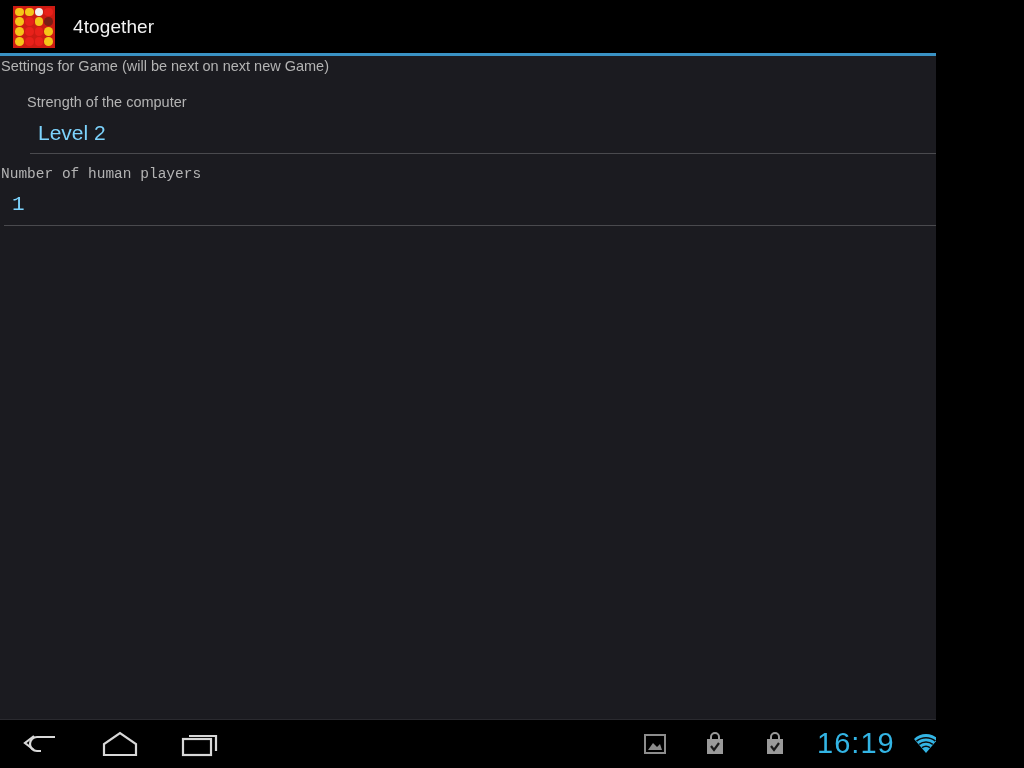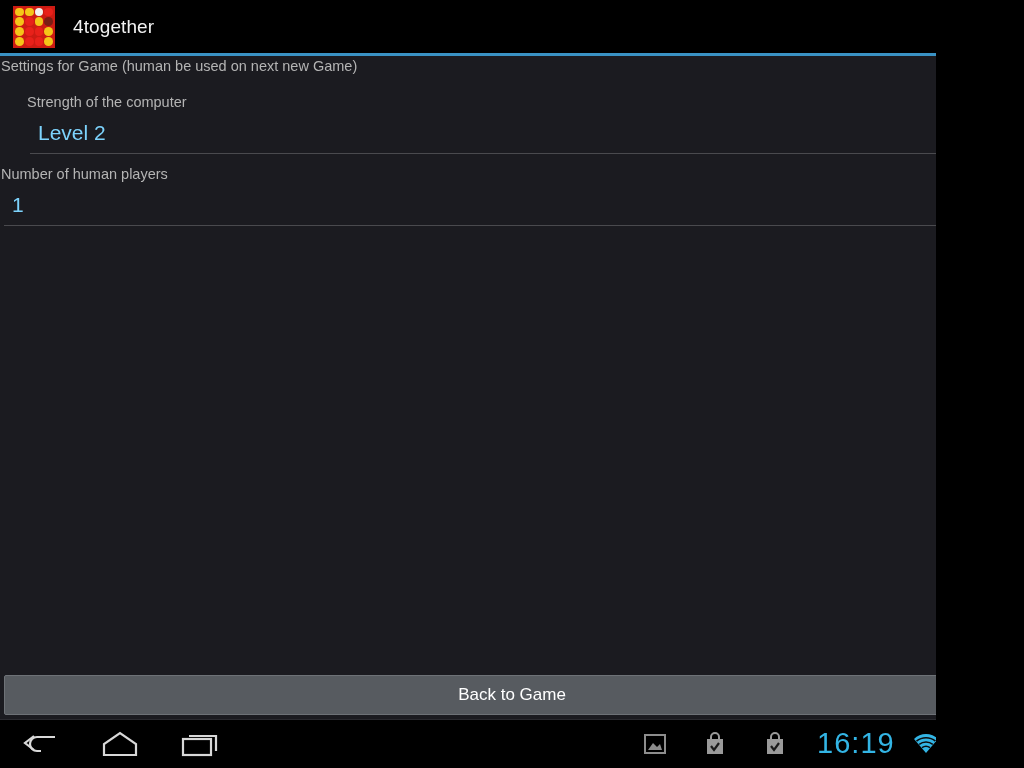--- a/index.html
+++ b/index.html
@@ -85,21 +85,21 @@
   .screen-header {
     position: absolute;
     left: 0; top: 2px;
     color: #b4b4b4;
     font-size: 14.5px;
     padding-left: 1px;
   }
 
   .pref-group { position: absolute; left: 0; width: 1024px; }
   .pref-group.g1 { top: 38px; margin-left: 26px; }
-  .pref-group.g2 { top: 110px; }
+  .pref-group.g2 { top: 110px; font-family: Liberation Mono, monospace; }
 
   .pref-label {
     color: #b4b4b4;
     font-size: 14.5px;
     padding-left: 1px;
   }
 
   .spinner {
     position: relative;
     margin-top: 11px;
@@ -243,21 +243,21 @@
         <i class="r"></i>
         <i class="r"></i>
         <i class="y"></i>
     </div>
     <div class="app-title">4together</div>
   </div>
   <div class="title-underline"></div>
 
   <div class="content">
 
-    <div class="screen-header">Settings for Game (human be used on next new Game)</div>
+    <div class="screen-header">Settings for Game (will be next on next new Game)</div>
 
     <div class="pref-group g1">
       <div class="pref-label">Strength of the computer</div>
       <div class="spinner">
         <div class="spinner-value">Level 2</div>
         <div class="spinner-rule"></div>
         <div class="spinner-arrow"></div>
       </div>
     </div>
 
@@ -265,23 +265,20 @@
       <div class="pref-label">Number of human players</div>
       <div class="spinner">
         <div class="spinner-value">1</div>
         <div class="spinner-rule"></div>
         <div class="spinner-arrow"></div>
       </div>
     </div>
 
   </div>
 
-  <div class="btn-row">
-    <div class="back-button">Back to Game</div>
-  </div>
 
   <div class="navbar">
     <div class="navbar-top-edge"></div>
 
     <div class="nav-left">
       <div class="nav-btn">
         <svg width="38" height="26" viewBox="0 0 38 26">
           <path d="M34 6 H16 A7 7 0 0 0 16 20 H20" fill="none" stroke="#d8d8d8" stroke-width="2.2"></path>
           <polyline points="13,-1 4,6 13,13" fill="none" stroke="#d8d8d8" stroke-width="2.2" transform="translate(0,6)"></polyline>
         </svg>

